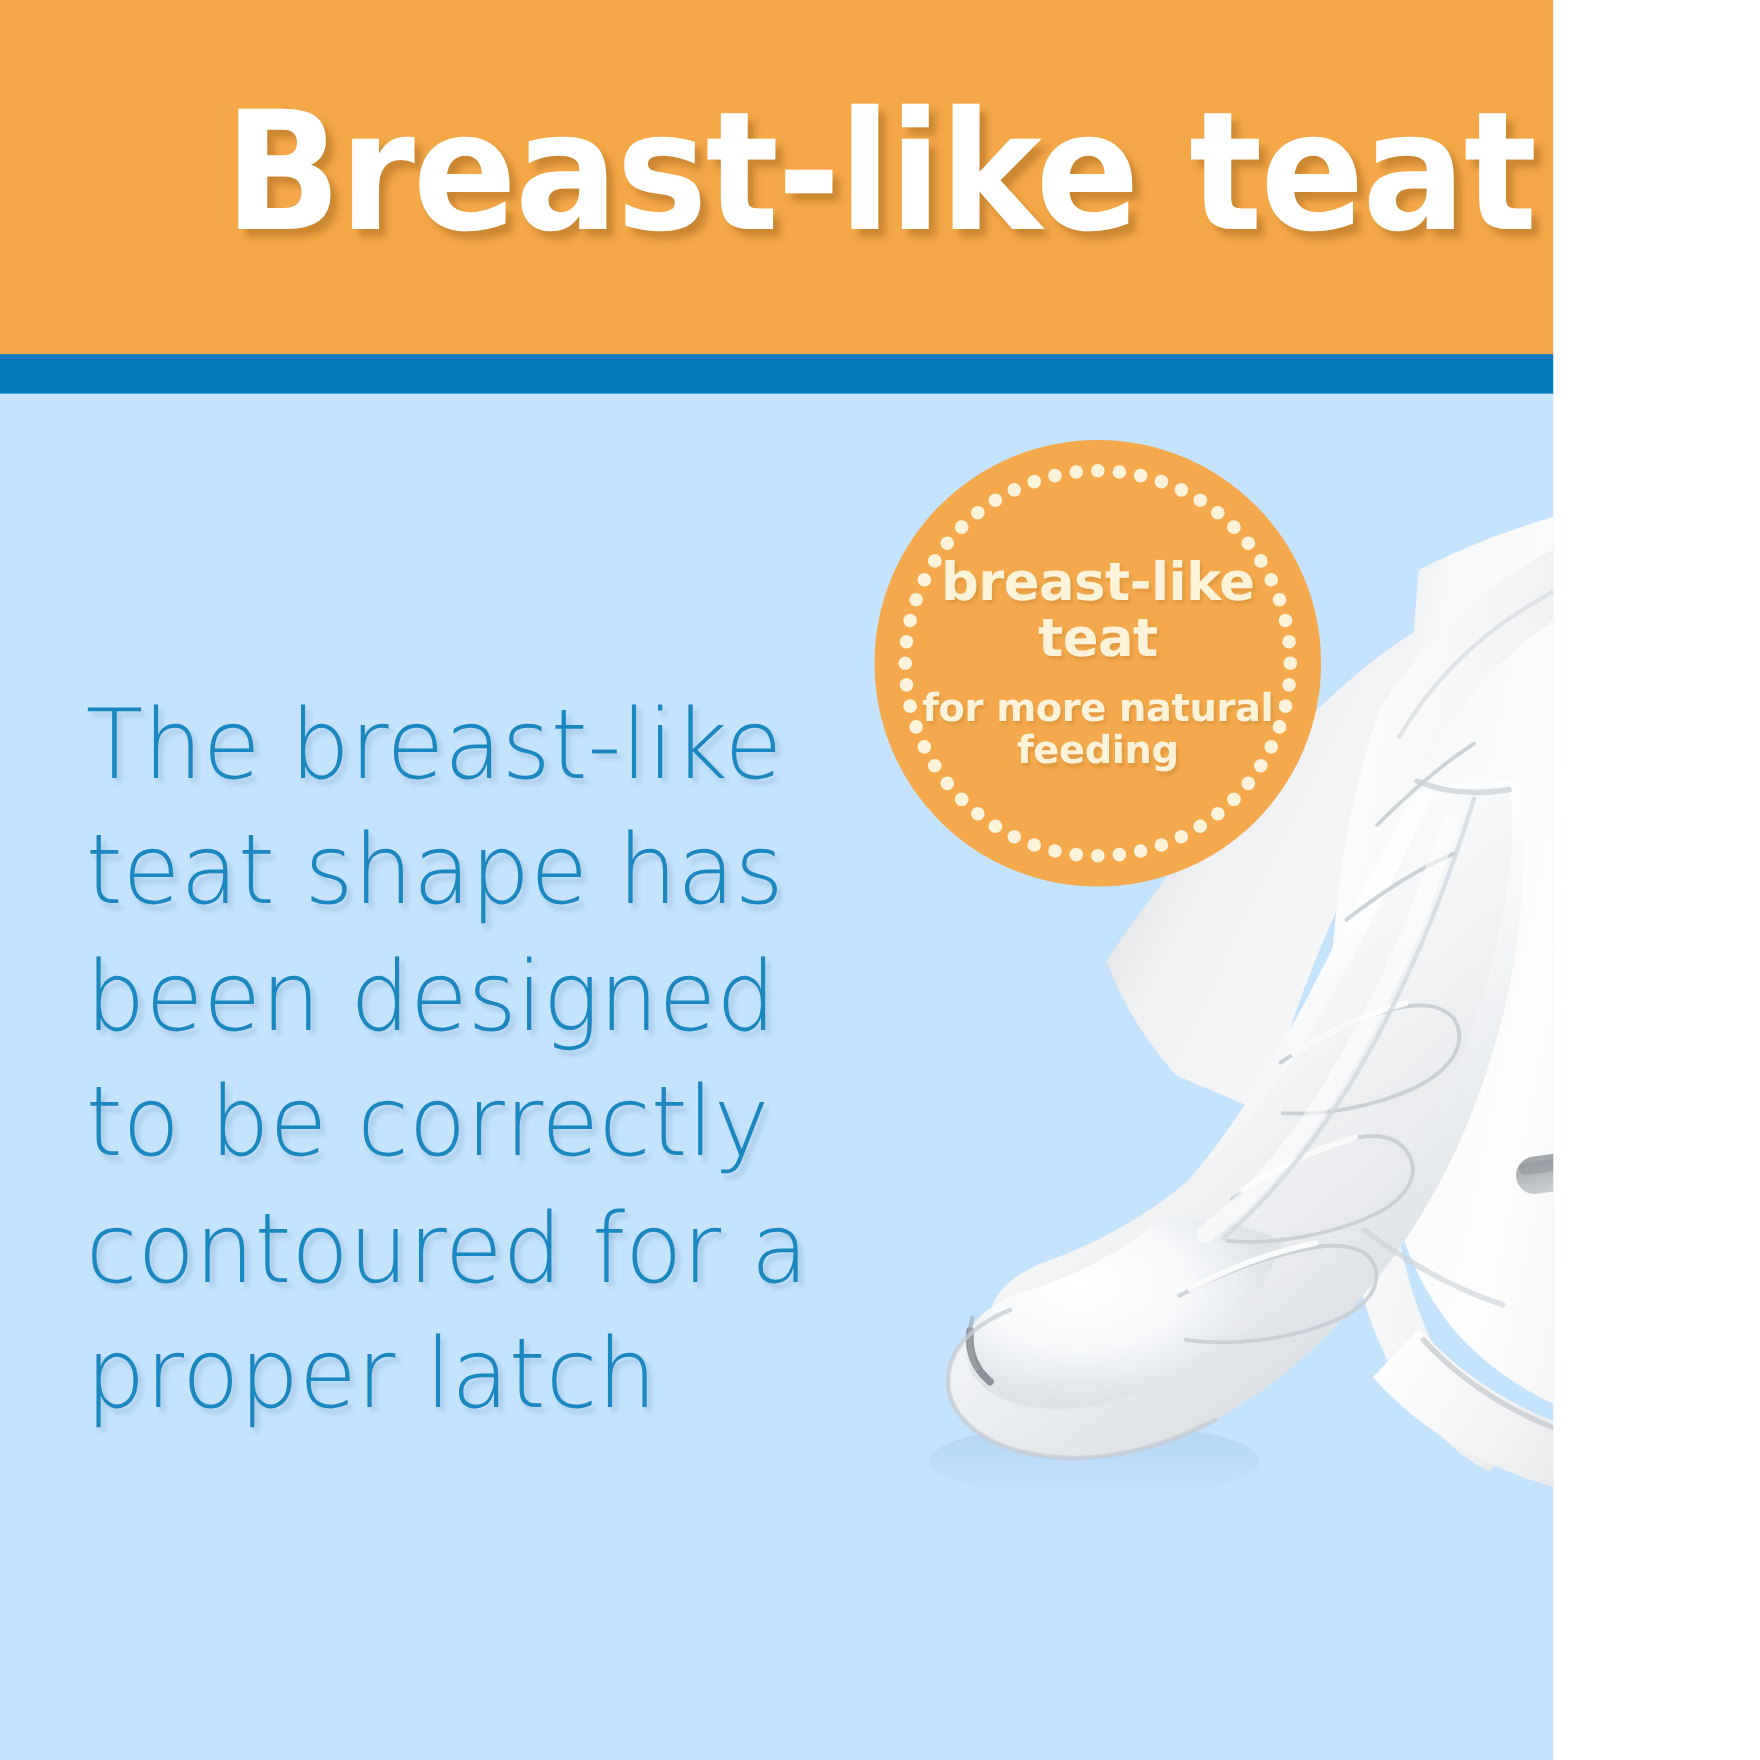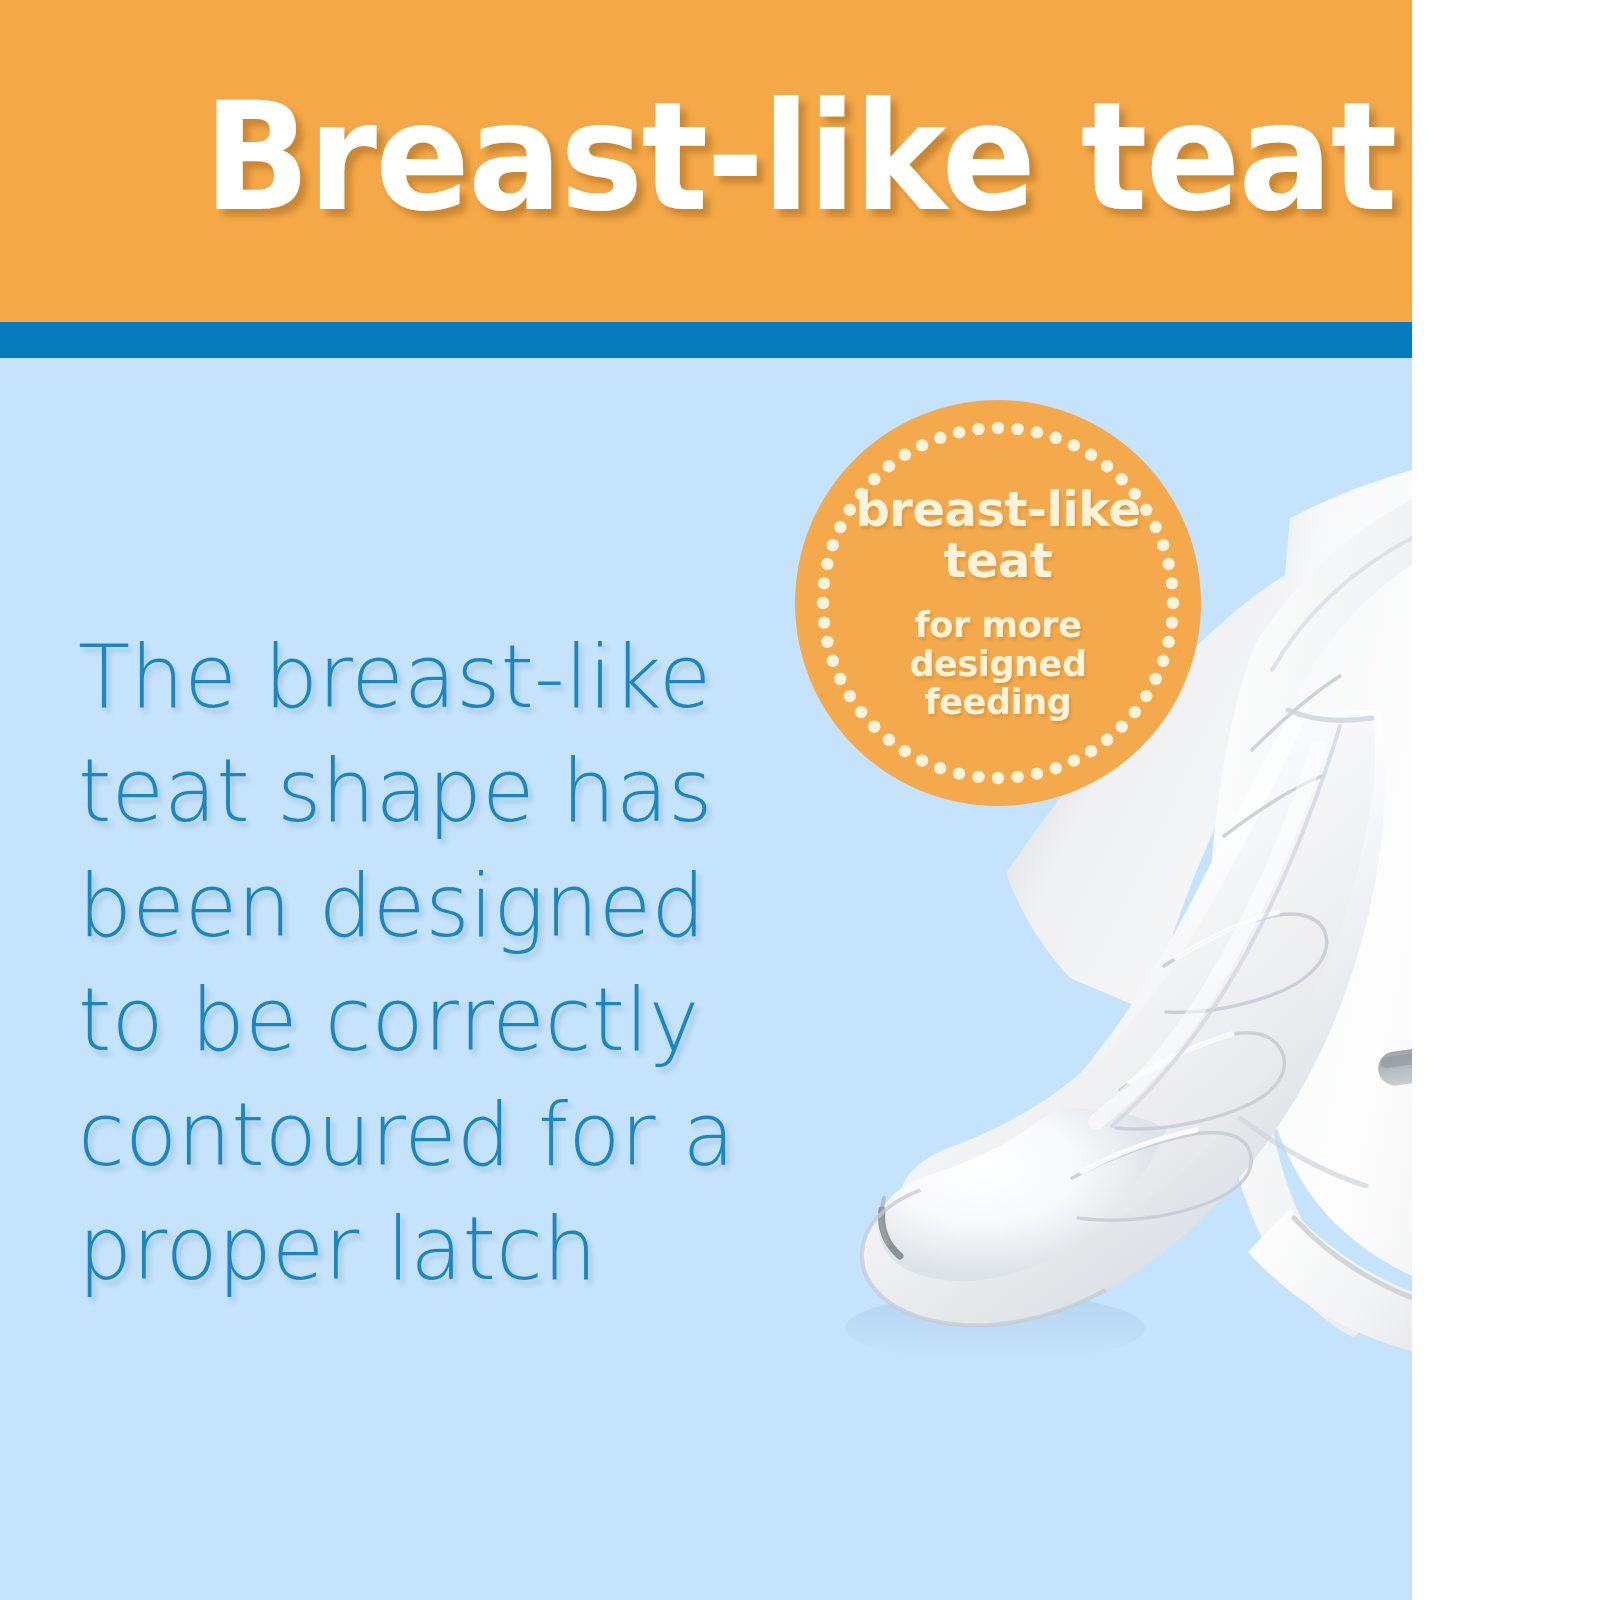--- a/index.html
+++ b/index.html
@@ -343,20 +343,20 @@
             <circle cx="93.89" cy="66.18" r="6.2"></circle>
             <circle cx="109.89" cy="54.82" r="6.2"></circle>
             <circle cx="127.07" cy="45.33" r="6.2"></circle>
             <circle cx="145.20" cy="37.82" r="6.2"></circle>
             <circle cx="164.06" cy="32.39" r="6.2"></circle>
             <circle cx="183.41" cy="29.10" r="6.2"></circle>
           </g>
       </svg>
       <div class="badge-inner">
         <div class="badge-headline">breast-like teat</div>
-        <div class="badge-sub">for more designed feeding</div>
+        <div class="badge-sub">for more natural feeding</div>
       </div>
     </div>
 
     <div class="copy-text">The breast-like teat shape has been designed to be correctly contoured for a proper latch</div>
 
   </div>
 </div>
 
 </body></html>

